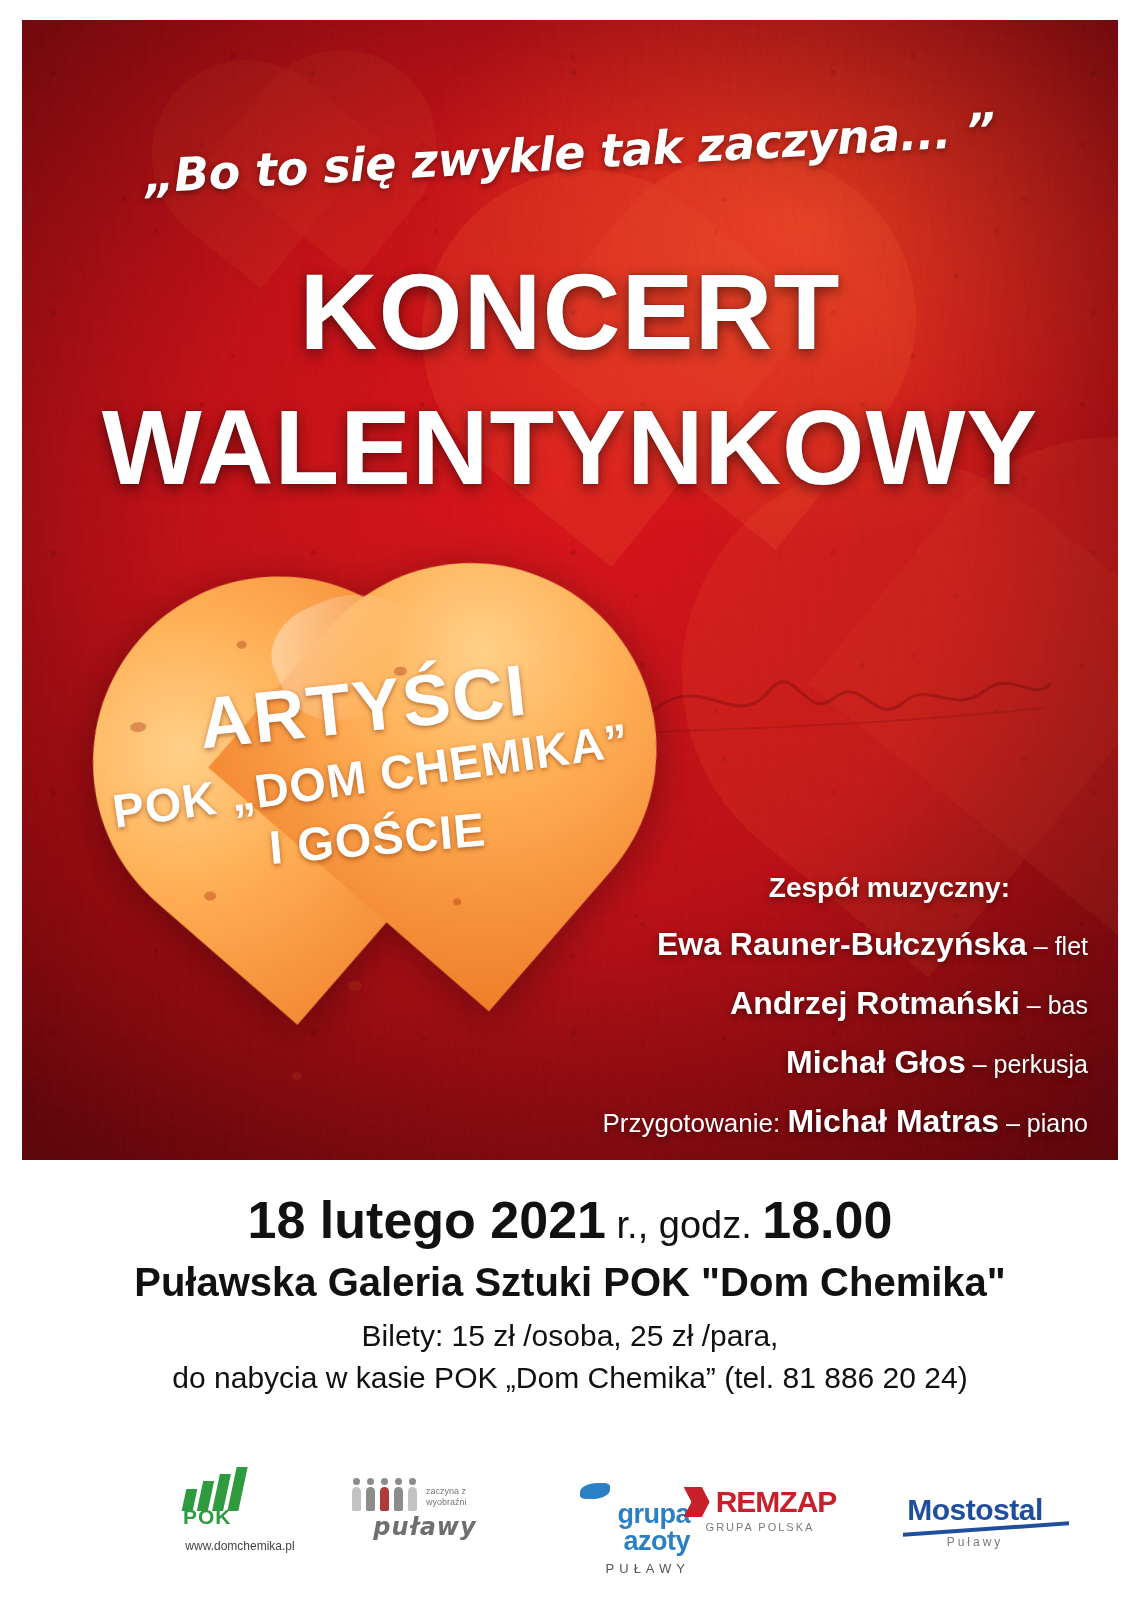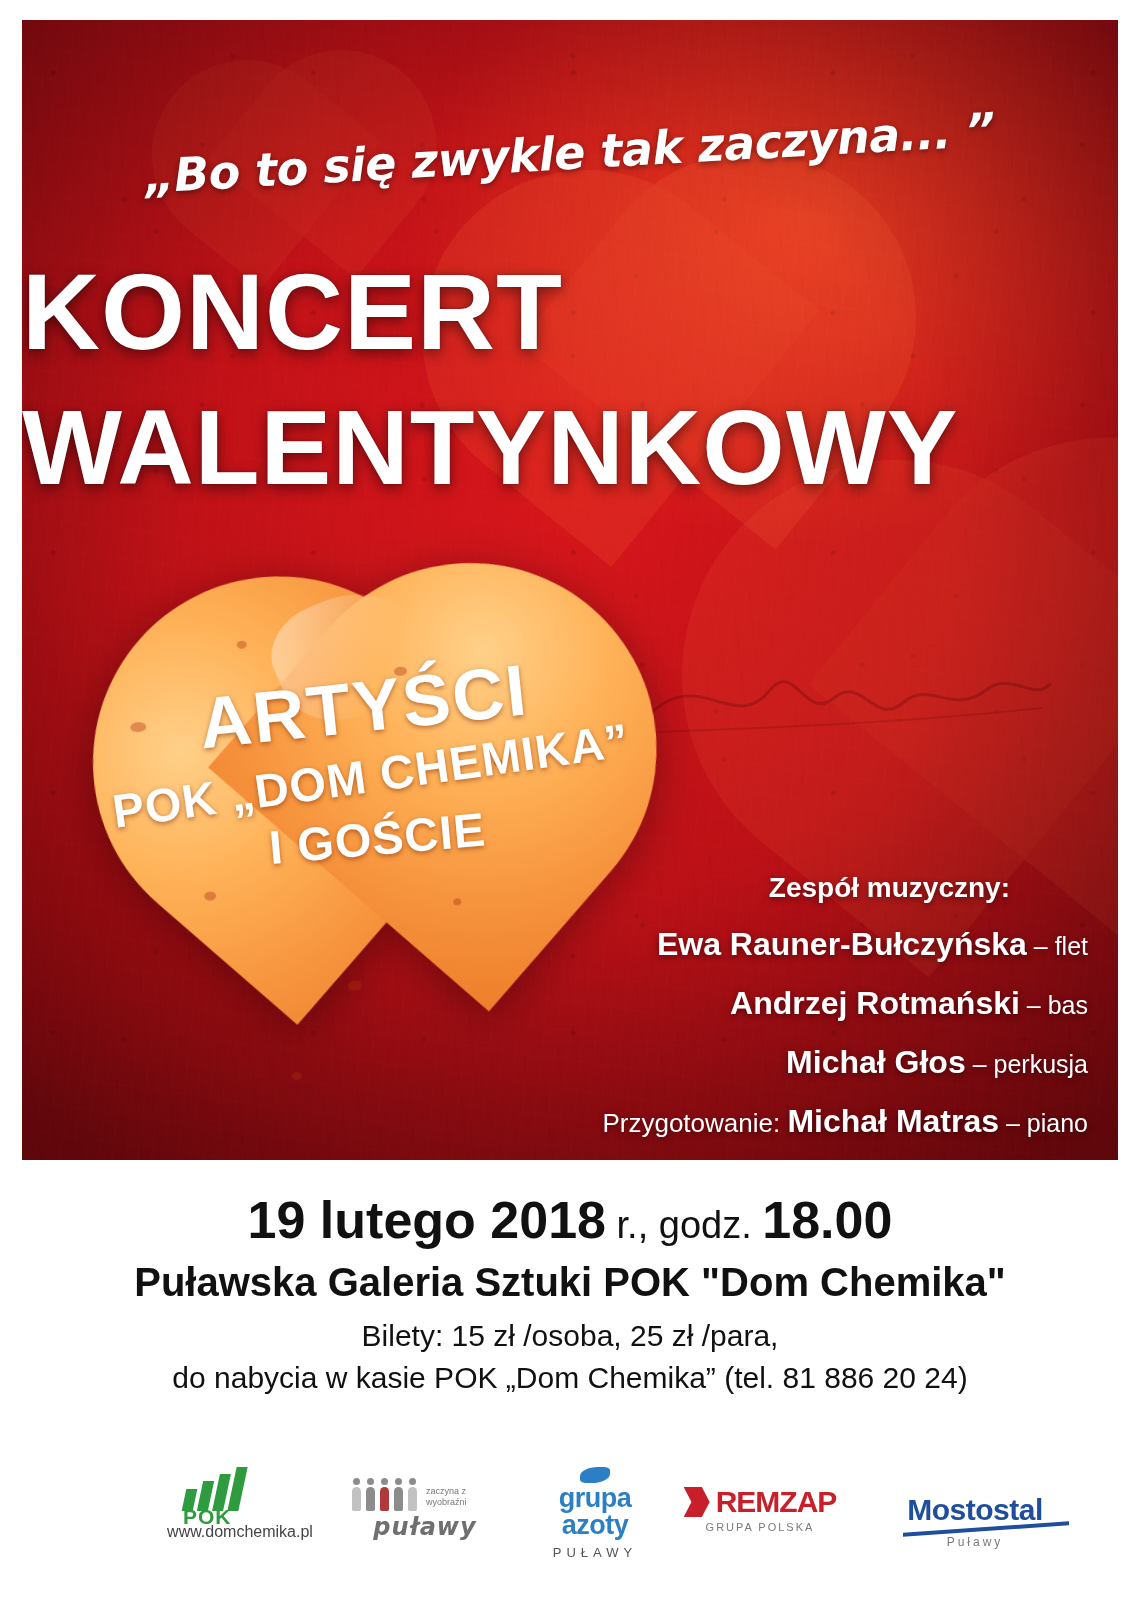--- a/index.html
+++ b/index.html
@@ -81,21 +81,21 @@
     font-family:"DejaVu Sans", sans-serif;
     font-size:46px;
     font-weight:bold;
     font-style:italic;
     letter-spacing:-0.5px;
     text-shadow:0 2px 6px rgba(0,0,0,.45);
     transform:rotate(-3.2deg);
   }
   .title1, .title2 {
     position:absolute; left:0; width:1096px;
-    text-align:left;
+    text-align:center;
     color:#ffffff;
     font-family:"Liberation Sans", sans-serif;
     font-weight:bold;
     letter-spacing:1px;
     text-shadow:0 4px 14px rgba(0,0,0,.5), 0 0 2px rgba(0,0,0,.35);
     line-height:1;
   }
   .title1 { top:238px; font-size:108px; }
   .title2 { top:374px; font-size:106px; }
 
@@ -189,21 +189,21 @@
     transform:skewX(-12deg);
   }
   .pok-bars span:nth-child(1){ left:0;  height:22px; }
   .pok-bars span:nth-child(2){ left:16px; height:30px; }
   .pok-bars span:nth-child(3){ left:32px; height:37px; }
   .pok-bars span:nth-child(4){ left:48px; height:44px; }
   .pok-word {
     position:absolute; left:3px; bottom:-6px;
     font-size:21px; font-weight:bold; color:#2e9b3f; letter-spacing:1px;
   }
-  .pok-url { font-size:16px; color:#444; }
+  .pok-url { font-size:12px; color:#444; margin-top:16px; }
 
   
   .logo-pulawy { left:330px; top:14px; width:190px; }
   .pulawy-figs { height:34px; position:relative; }
   .pulawy-figs span {
     position:absolute; bottom:0; width:9px; height:24px;
     background:#8c8c8c; border-radius:5px 5px 2px 2px;
   }
   .pulawy-figs span::before{
     content:""; position:absolute; left:1px; top:-9px;
@@ -219,21 +219,21 @@
     font-size:9px; color:#777; width:80px; text-align:left; line-height:1.15;
   }
   .pulawy-word {
     font-family:"DejaVu Sans", sans-serif;
     font-style:italic; font-weight:bold;
     font-size:24px; color:#6f6f6f; letter-spacing:1px;
     margin-top:2px;
   }
 
   
-  .logo-azoty { left:500px; top:4px; width:190px; }
+  .logo-azoty { left:500px; top:20px; width:190px;text-align:right; }
   .azoty-leaf {
     width:30px; height:16px; margin:0 auto 2px auto;
     background:#2b7fc4;
     border-radius:60% 20% 60% 20%;
   }
   .azoty-l1 { font-size:27px; font-weight:bold; color:#2b7fc4; line-height:1; letter-spacing:-.5px;}
   .azoty-l2 { font-size:27px; font-weight:bold; color:#2b7fc4; line-height:1; letter-spacing:-.5px;}
   .azoty-l3 { font-size:13px; color:#555; letter-spacing:5px; margin-top:6px; }
 
   
@@ -336,21 +336,21 @@
       </div>
 
       <div class="row">
         <span class="pre">Przygotowanie: </span><span class="name">Michał Matras</span><span class="instr"> – piano</span>
       </div>
     </div>
   </div>
 
   <div class="info">
     <div class="line1">
-      <span class="big">19 lutego 2018</span><span class="mid"> r., godz. </span><span class="big2">18.00</span>
+      <span class="big">18 lutego 2021</span><span class="mid"> r., godz. </span><span class="big2">18.00</span>
     </div>
     <div class="line2">Puławska Galeria Sztuki POK "Dom Chemika"</div>
     <div class="line3">Bilety: 15 zł /osoba, 25 zł /para,</div>
     <div class="line4">do nabycia w kasie POK „Dom Chemika” (tel. 81 886 20 24)</div>
   </div>
 
   <div class="logos">
 
     <div class="logo logo-pok">
       <div class="pok-mark">

